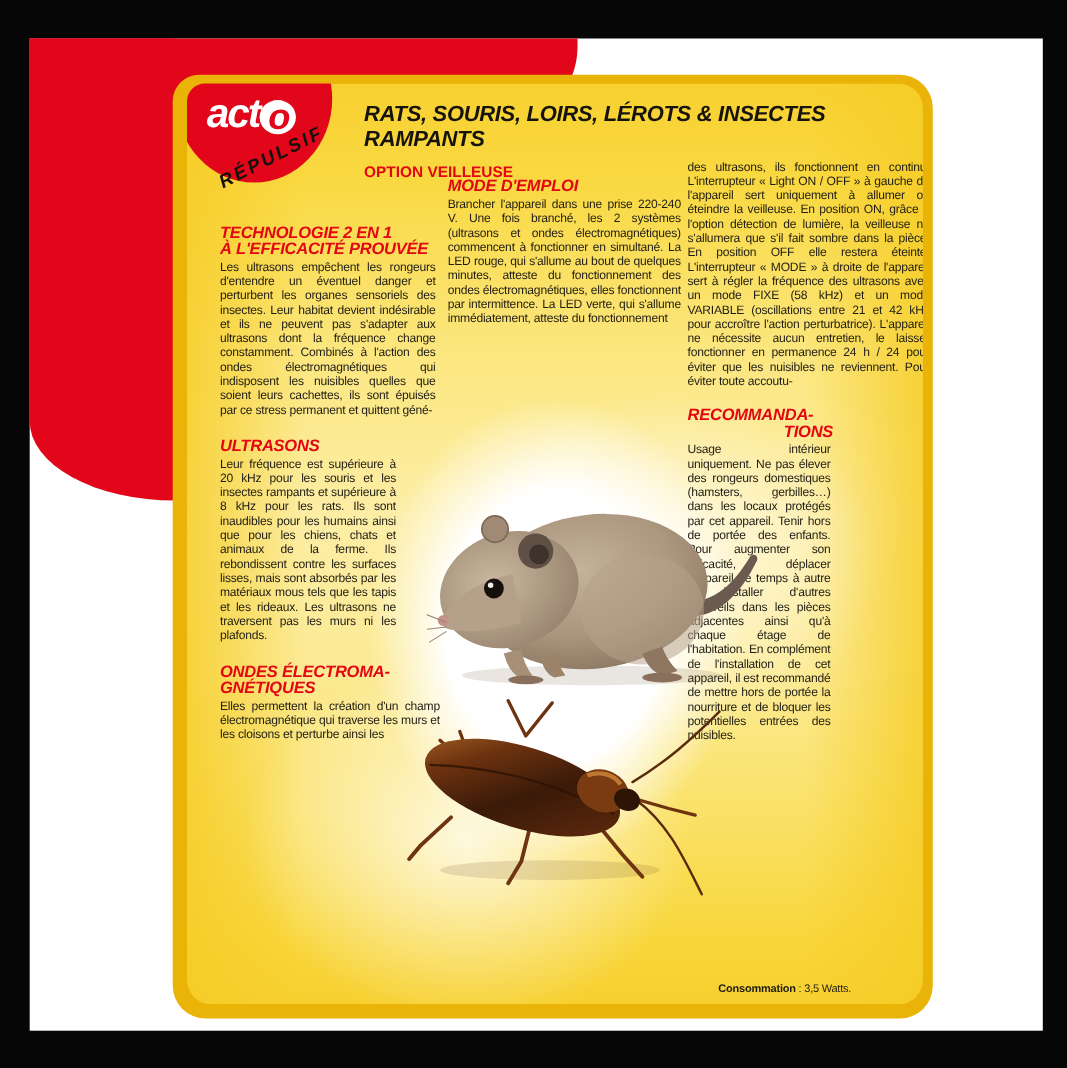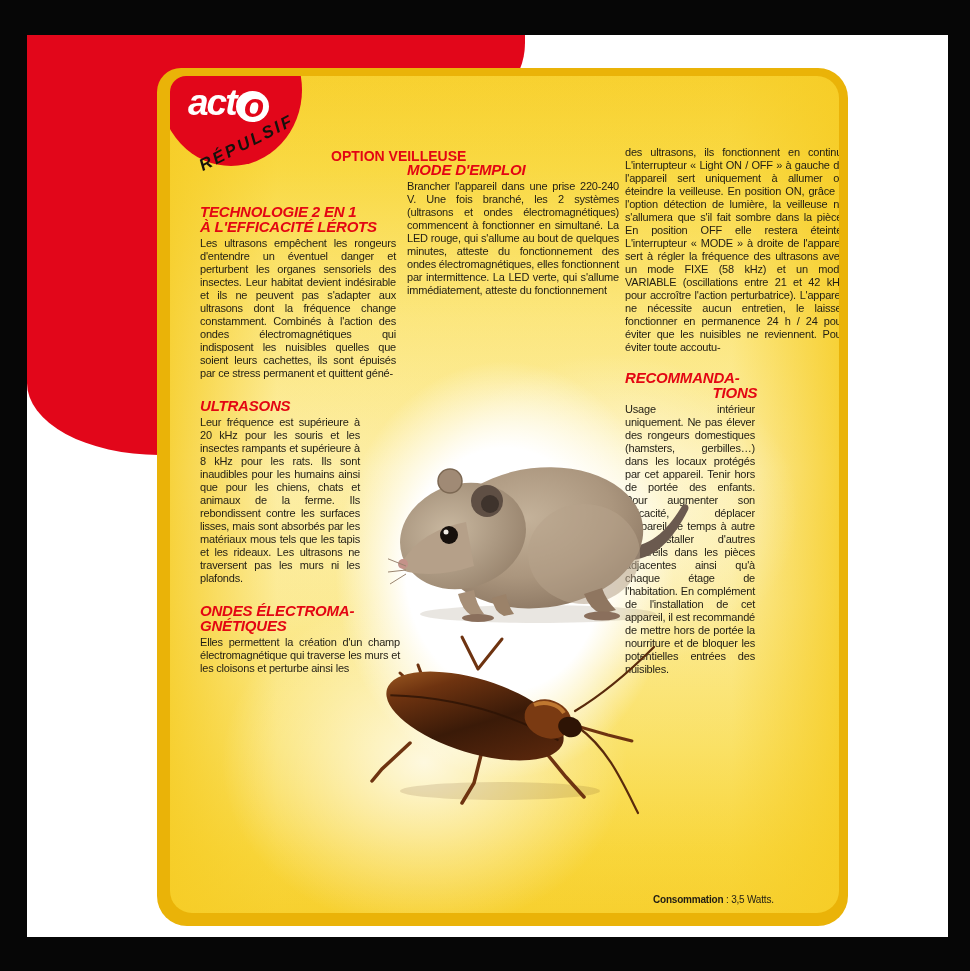--- a/index.html
+++ b/index.html
@@ -62,25 +62,26 @@
 <div class="red-top"></div>
 <div class="red-left"></div>
 
 <div class="card">
   <div class="yellow">
 
     <div class="logo-blob"></div>
     <div class="acto"><span>act</span><span class="o-disc">o</span></div>
     <div class="repulsif">RÉPULSIF</div>
 
+    <div class="title">RATS, SOURIS, LOIRS, LÉROTS &amp; INSECTES RAMPANTS</div>
     <div class="subtitle">OPTION VEILLEUSE</div>
 
     <div class="col col1">
       <p class="rhead">TECHNOLOGIE 2 EN 1</p>
-      <p class="rhead">À L'EFFICACITÉ LÉROTS</p>
+      <p class="rhead">À L'EFFICACITÉ PROUVÉE</p>
       <p style="margin-top:3px;">Les ultrasons empêchent les rongeurs d'entendre un éventuel danger et perturbent les organes sensoriels des insectes. Leur habitat devient indésirable et ils ne peuvent pas s'adapter aux ultrasons dont la fréquence change constamment. Combinés à l'action des ondes électromagnétiques qui indisposent les nuisibles quelles que soient leurs cachettes, ils sont épuisés par ce stress permanent et quittent géné-</p>
       <p class="rhead mt2">ULTRASONS</p>
       <p class="narrow-u" style="margin-top:3px;">Leur fréquence est supérieure à 20 kHz pour les souris et les insectes rampants et supérieure à 8 kHz pour les rats. Ils sont inaudibles pour les humains ainsi que pour les chiens, chats et animaux de la ferme. Ils rebondissent contre les surfaces lisses, mais sont absorbés par les matériaux mous tels que les tapis et les rideaux. Les ultrasons ne traversent pas les murs ni les plafonds.</p>
       <p class="rhead mt2">ONDES ÉLECTROMA-</p>
       <p class="rhead">GNÉTIQUES</p>
       <p style="margin-top:3px;width:200px;">Elles permettent la création d'un champ électromagnétique qui traverse les murs et les cloisons et perturbe ainsi les</p>
     </div>
 
     <div class="col col2">
       <p class="rhead mt">MODE D'EMPLOI</p>

